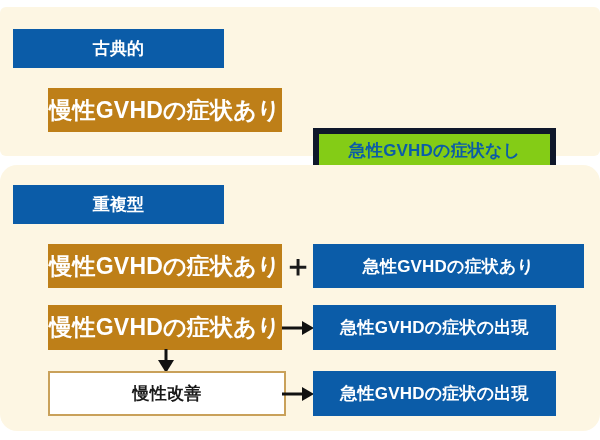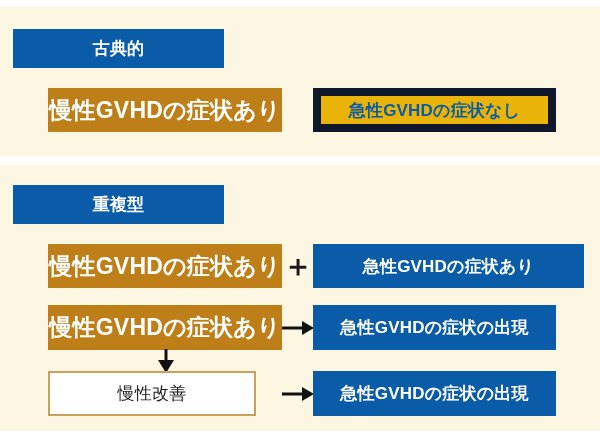--- a/index.html
+++ b/index.html
@@ -21,24 +21,26 @@
   }
   .panel {
     position: absolute;
     left: 0;
     width: 600px;
     background: #fdf6e3;
   }
   #panel-classic {
     top: 7px;
     height: 149px;
+    border-radius: 6px;
   }
   #panel-overlap {
     top: 165px;
     height: 266px;
+    border-radius: 17px;
   }
   .box {
     position: absolute;
     box-sizing: border-box;
     display: flex;
     align-items: center;
     justify-content: center;
     font-weight: bold;
     letter-spacing: 0.2px;
     white-space: nowrap;
@@ -52,24 +54,25 @@
     background: #be7f18;
     color: #ffffff;
     font-size: 23px;
   }
   .box-acute {
     background: #0b5ca8;
     color: #ffffff;
     font-size: 17px;
   }
   .box-acute-outline {
-    background: #eab308;
-    border: 8px solid #0f172a;
+    background: #84cc16;
+    border: 6px solid #0f172a;
     color: #0b5ca8;
     font-size: 17px;
+    margin-top: 40px;
   }
   .box-improve {
     background: #ffffff;
     border: 2px solid #c9a15a;
     color: #1a1a1a;
     font-size: 17px;
     font-weight: normal;
   }
   .plus {
     position: absolute;
@@ -124,21 +127,21 @@
 
     <div class="box box-acute" style="left:313px; top:140px; width:243px; height:45px;">急性GVHDの症状の出現</div>
 
     <div class="arrow-down" style="left:155px; top:184px; width:22px; height:24px;">
       <svg width="22" height="24" viewBox="0 0 22 24">
         <line x1="11" y1="0" x2="11" y2="13" stroke="#111111" stroke-width="3"></line>
         <polygon points="3,11 19,11 11,24" fill="#111111"></polygon>
       </svg>
     </div>
 
-    <div class="box box-improve" style="left:48px; top:206px; width:208px; height:45px;">慢性改善</div>
+    <div class="box box-improve" style="left:48px; top:206px; width:238px; height:45px;font-weight:bold;">慢性改善</div>
 
     <div class="arrow-right" style="left:282px; top:218px; width:32px; height:22px;">
       <svg width="32" height="22" viewBox="0 0 32 22">
         <line x1="0" y1="11" x2="22" y2="11" stroke="#111111" stroke-width="3"></line>
         <polygon points="20,4 32,11 20,18" fill="#111111"></polygon>
       </svg>
     </div>
 
     <div class="box box-acute" style="left:313px; top:206px; width:243px; height:45px;">急性GVHDの症状の出現</div>
 

